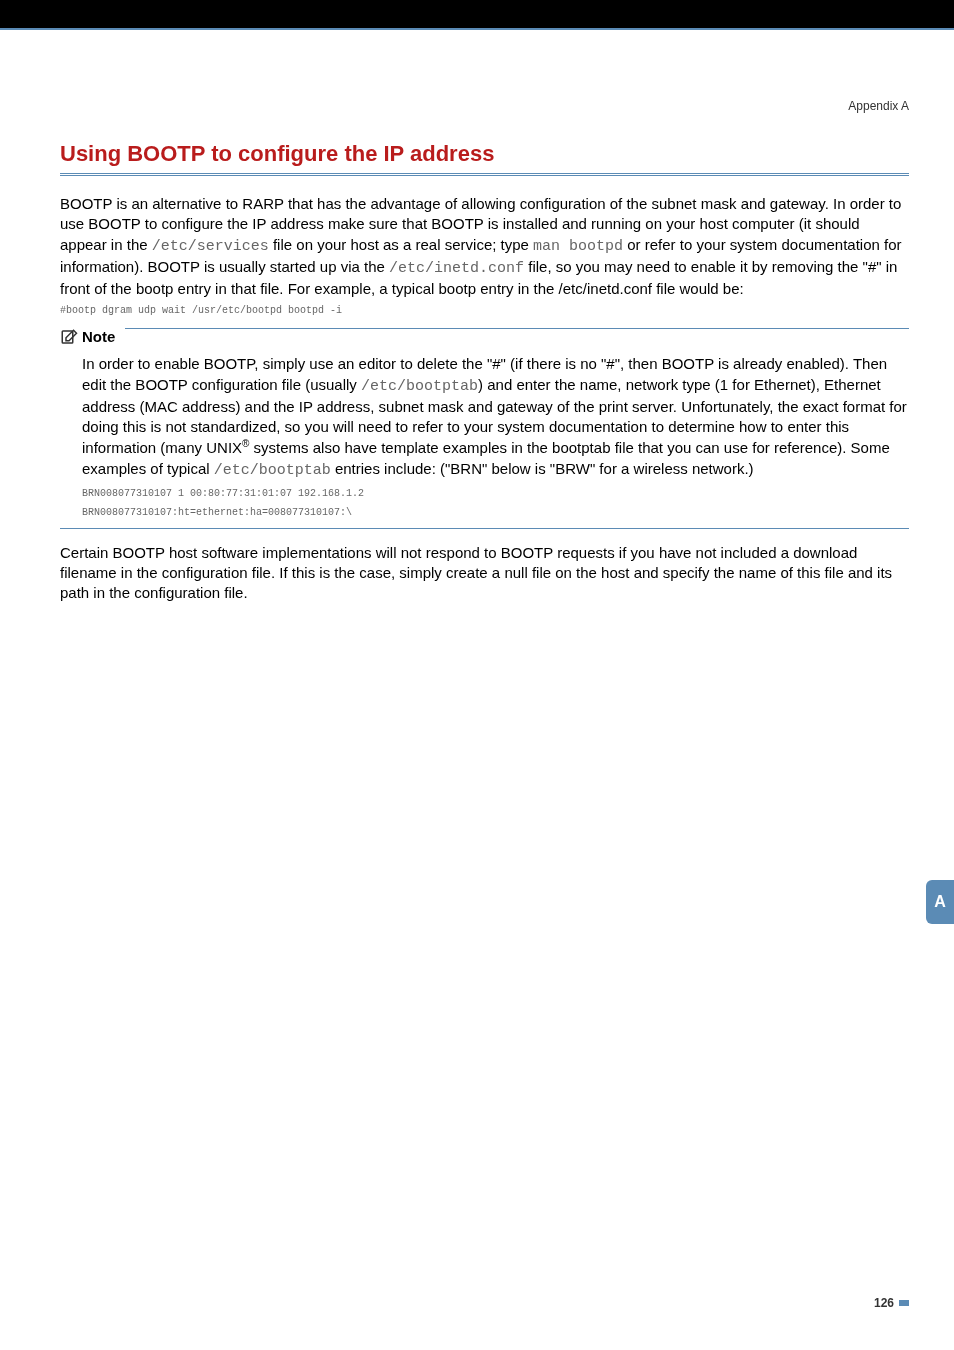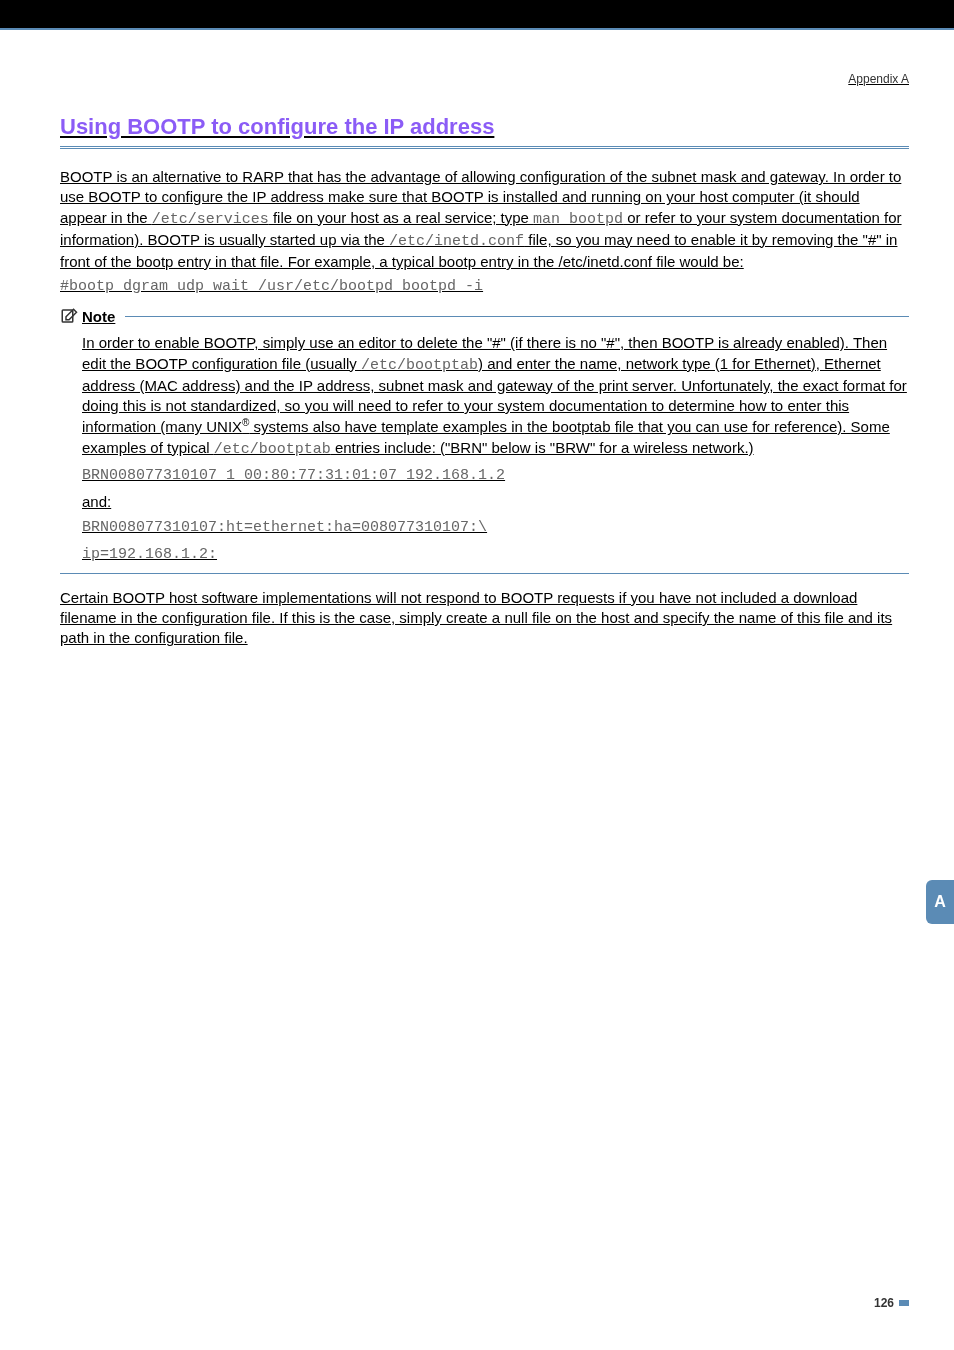--- a/index.html
+++ b/index.html
@@ -13,33 +13,32 @@
   }
   .header-actual {
     height: 28px;
     background: #000000;
   }
   .blue-line {
     height: 2px;
     background: #5b8bb5;
   }
   .content {
-    padding: 42px 45px 0 60px;
-    text-decoration: underline;
+    padding: 69px 45px 0 60px;
   }
   .appendix {
     text-align: right;
     font-size: 12px;
     color: #333;
     margin-bottom: 28px;
   }
   h1 {
     font-size: 22px;
     font-weight: bold;
-    color: #8b5cf6;
+    color: #b91c1c;
     padding-bottom: 6px;
     border-bottom: 2px solid #5b8bb5;
     margin-bottom: 18px;
   }
   .section-title-wrap {
     border-bottom: 1px solid #5b8bb5;
     padding-bottom: 1px;
     margin-bottom: 18px;
   }
   .section-title-inner {
@@ -57,26 +56,25 @@
     margin-bottom: 6px;
   }
   .mono {
     font-family: "Courier New", Courier, monospace;
     color: #666;
     text-align: center;
   }
   .code-line {
     font-family: "Courier New", Courier, monospace;
     color: #666;
-    font-size: 15px;
+    font-size: 10px;
     margin: 6px 0;
   }
   .note-header {
     display: flex;
-    align-items: center;
     margin-top: 12px;
     margin-bottom: 8px;
   }
   .note-header .label {
     font-weight: bold;
     font-size: 15px;
   }
   .note-header .rule {
     flex: 1;
     height: 1px;
@@ -163,23 +161,21 @@
     </svg>
     <span class="label">Note</span>
     <div class="rule"></div>
   </div>
 
   <div class="note-body">
     <p>
       <span>In order to enable BOOTP, simply use an editor to delete the "#" (if there is no "#", then BOOTP is already enabled). Then edit the BOOTP configuration file (usually </span><span class="mono">/etc/bootptab</span><span>) and enter the name, network type (1 for Ethernet), Ethernet address (MAC address) and the IP address, subnet mask and gateway of the print server. Unfortunately, the exact format for doing this is not standardized, so you will need to refer to your system documentation to determine how to enter this information (many UNIX</span><span class="sup">®</span><span> systems also have template examples in the bootptab file that you can use for reference). Some examples of typical </span><span class="mono">/etc/bootptab</span><span> entries include: ("BRN" below is "BRW" for a wireless network.)</span>
     </p>
     <div class="code-line">BRN008077310107 1  00:80:77:31:01:07 192.168.1.2</div>
-    <p>and:</p>
     <div class="code-line">BRN008077310107:ht=ethernet:ha=008077310107:\</div>
-    <div class="code-line">ip=192.168.1.2:</div>
   </div>
 
   <div class="note-end-rule"></div>
 
   <p class="body">Certain BOOTP host software implementations will not respond to BOOTP requests if you have not included a download filename in the configuration file. If this is the case, simply create a null file on the host and specify the name of this file and its path in the configuration file.</p>
 </div>
 
 <div class="side-tab">
   <span>A</span>
 </div>

